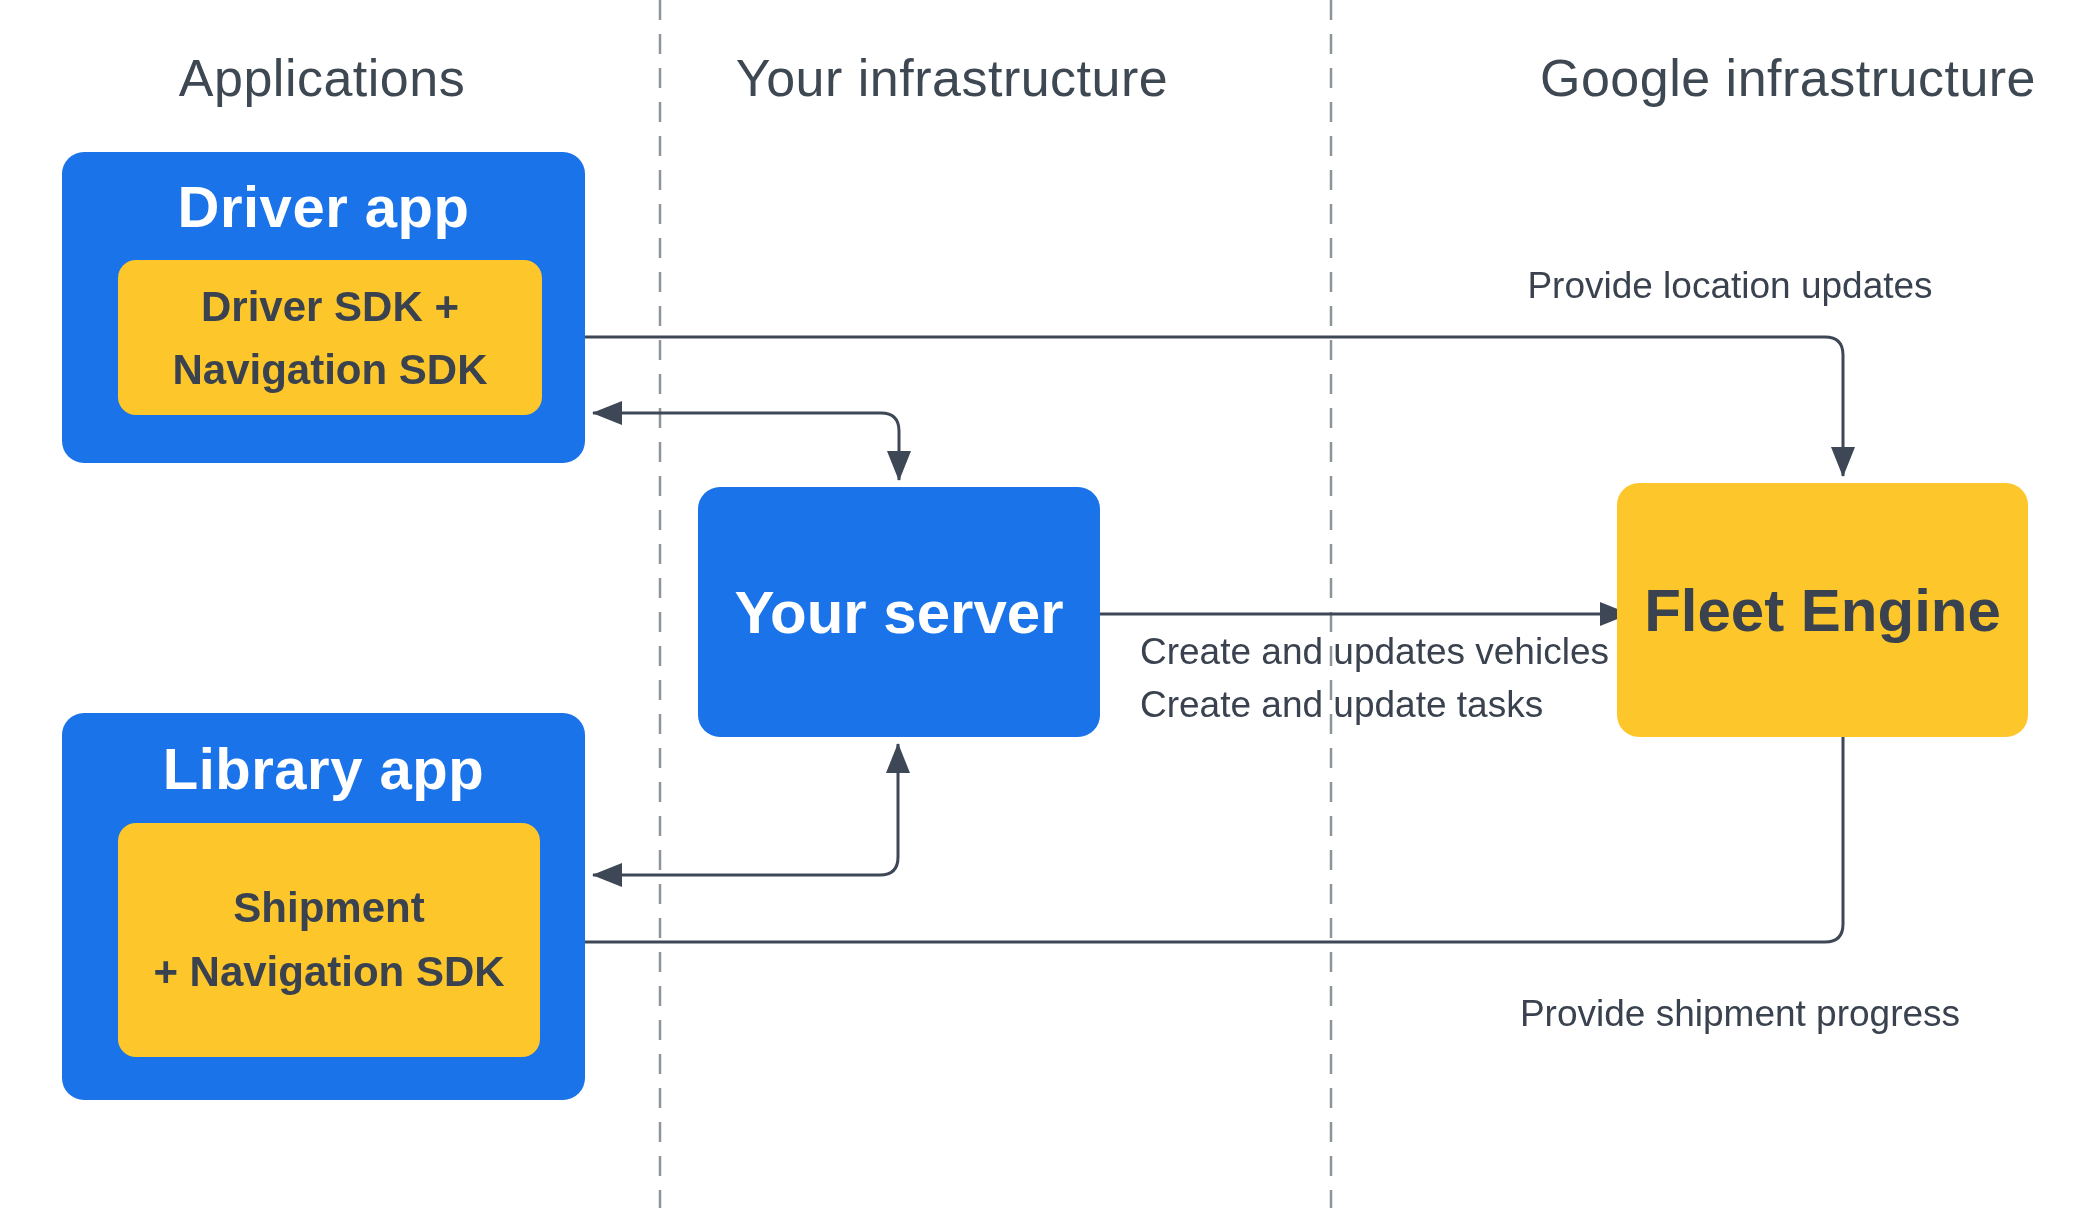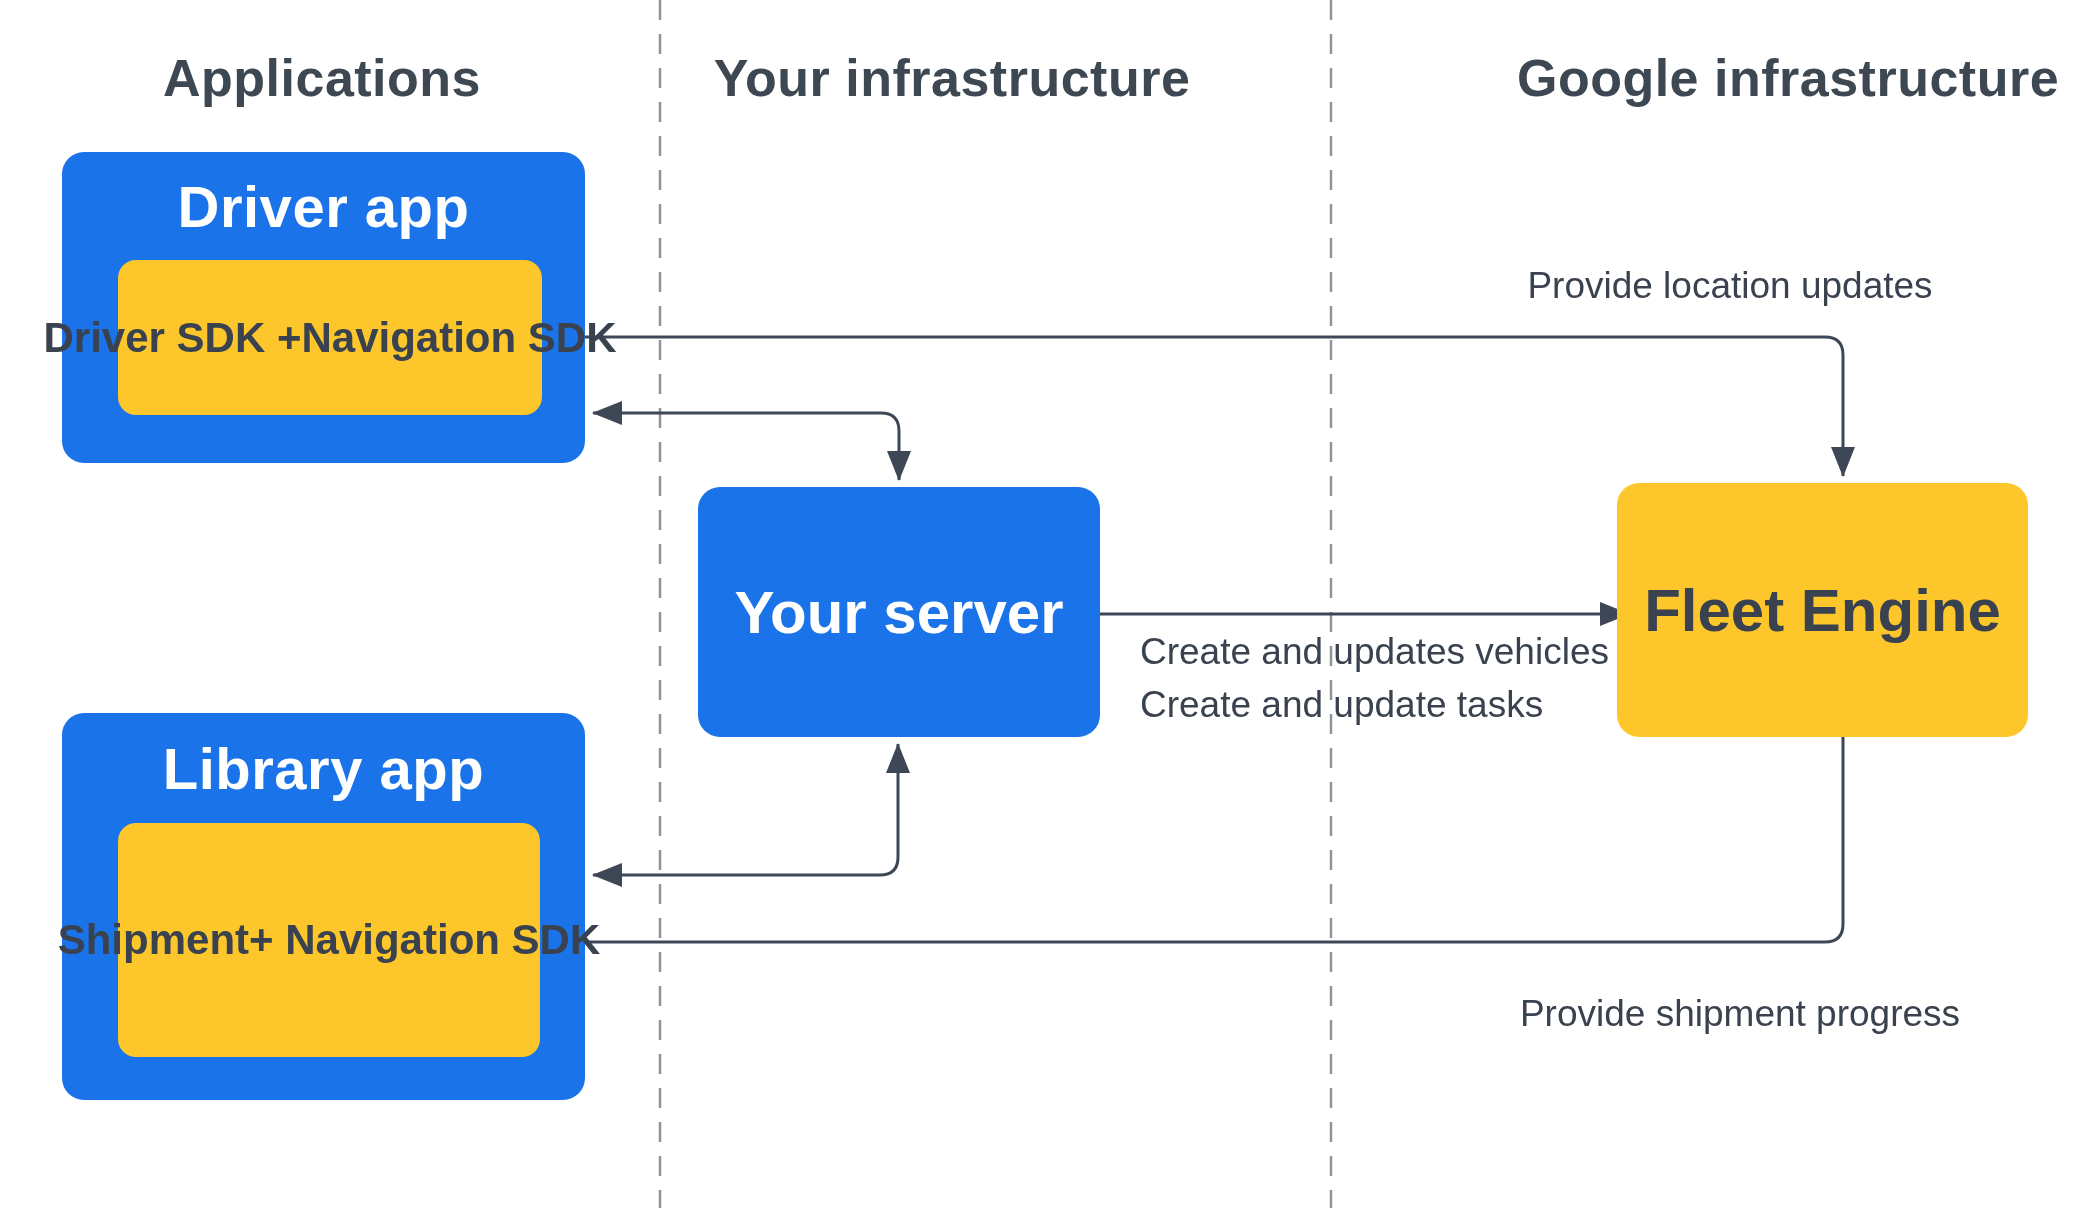--- a/index.html
+++ b/index.html
@@ -6,31 +6,31 @@
     --blue:#1A73E8; --yellow:#FDC72B; --ink:#39424E; --line:#3E4756;
     --divider:#8F949B; --header:#3E4852; --title:#FFFFFF; --bg:#FFFFFF;
   }
   *{margin:0;padding:0;box-sizing:border-box;}
   html,body{background:var(--bg);}
   body{font-family:"Liberation Sans", sans-serif;}
   .canvas{position:relative;width:2089px;height:1208px;background:var(--bg);overflow:hidden;}
   .layer{position:absolute;inset:0;width:2089px;height:1208px;}
   .col-header{
     position:absolute;top:48px;transform:translateX(-50%);
-    font-size:52px;font-weight:700;color:var(--header);letter-spacing:.5px;white-space:nowrap;
+    font-size:52px;font-weight:400;color:var(--header);letter-spacing:.5px;white-space:nowrap;
   }
   .node{position:absolute;border-radius:22px;}
   .blue-box{background:var(--blue);}
   .yellow-box{background:var(--yellow);border-radius:18px;}
   .app-title{
     display:flex;align-items:center;justify-content:center;
     color:var(--title);font-weight:700;font-size:58px;letter-spacing:.5px;white-space:nowrap;
   }
   .sdk-text{
-    position:absolute;inset:0;display:flex;flex-direction:row;align-items:center;justify-content:center;
+    position:absolute;inset:0;display:flex;flex-direction:column;align-items:center;justify-content:center;
     color:var(--ink);font-weight:700;font-size:42px;line-height:63px;text-align:center;white-space:nowrap;
   }
   .big-node{display:flex;align-items:center;justify-content:center;font-weight:700;font-size:60px;white-space:nowrap;}
   .server-title{color:var(--title);}
   .fleet-title{color:var(--ink);}
   .edge-label{
     position:absolute;color:var(--ink);font-weight:400;font-size:37px;white-space:nowrap;
   }
   .edge-label.centered{transform:translate(-50%,-50%);}
   .edge-label .line{display:block;line-height:53px;}

